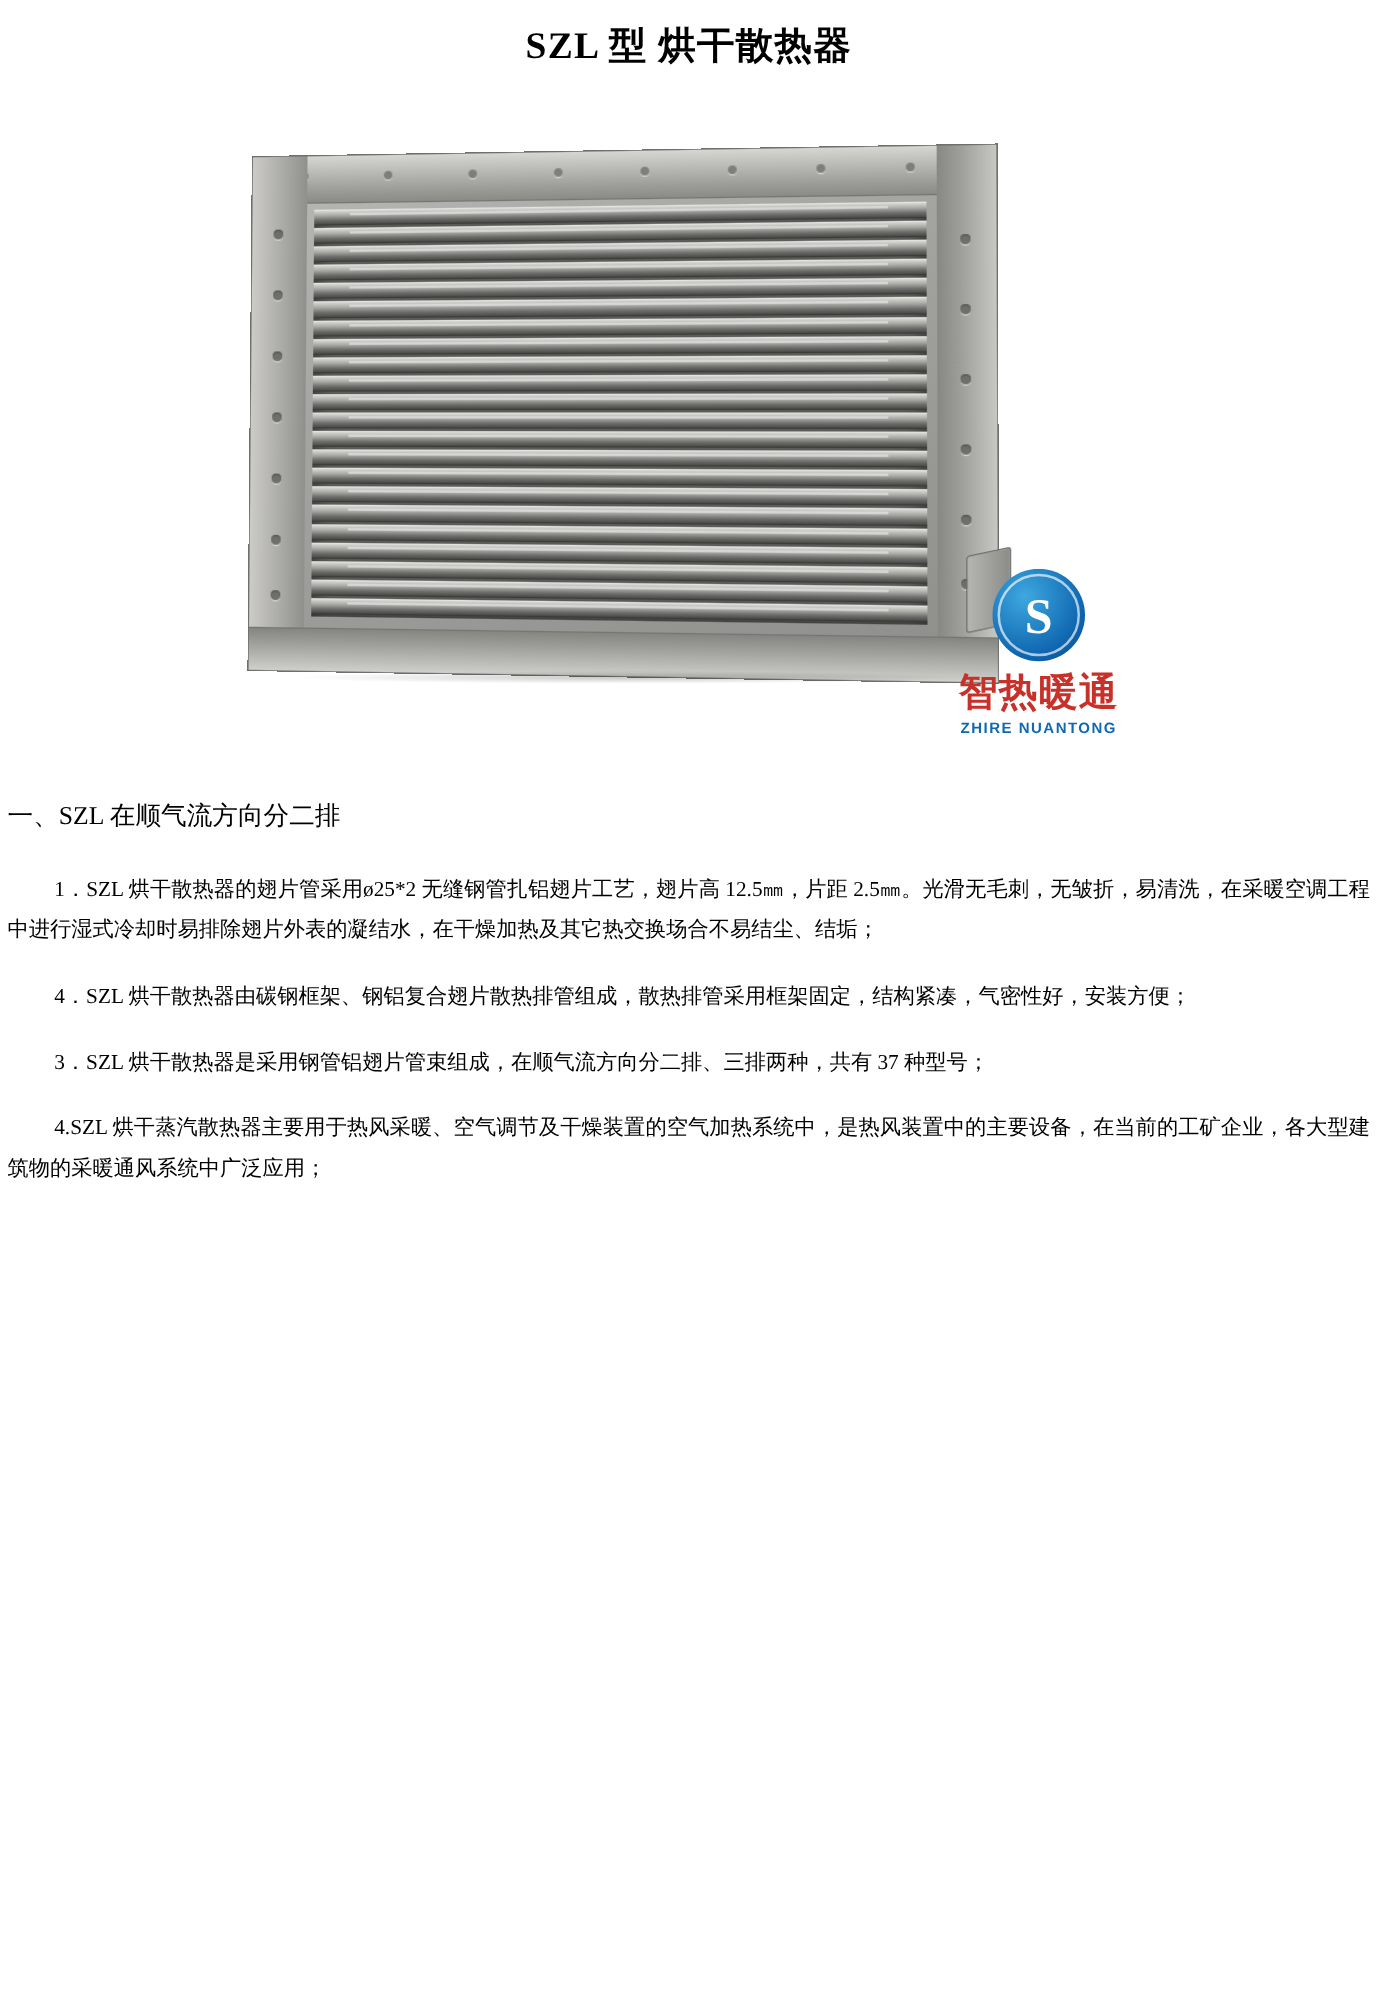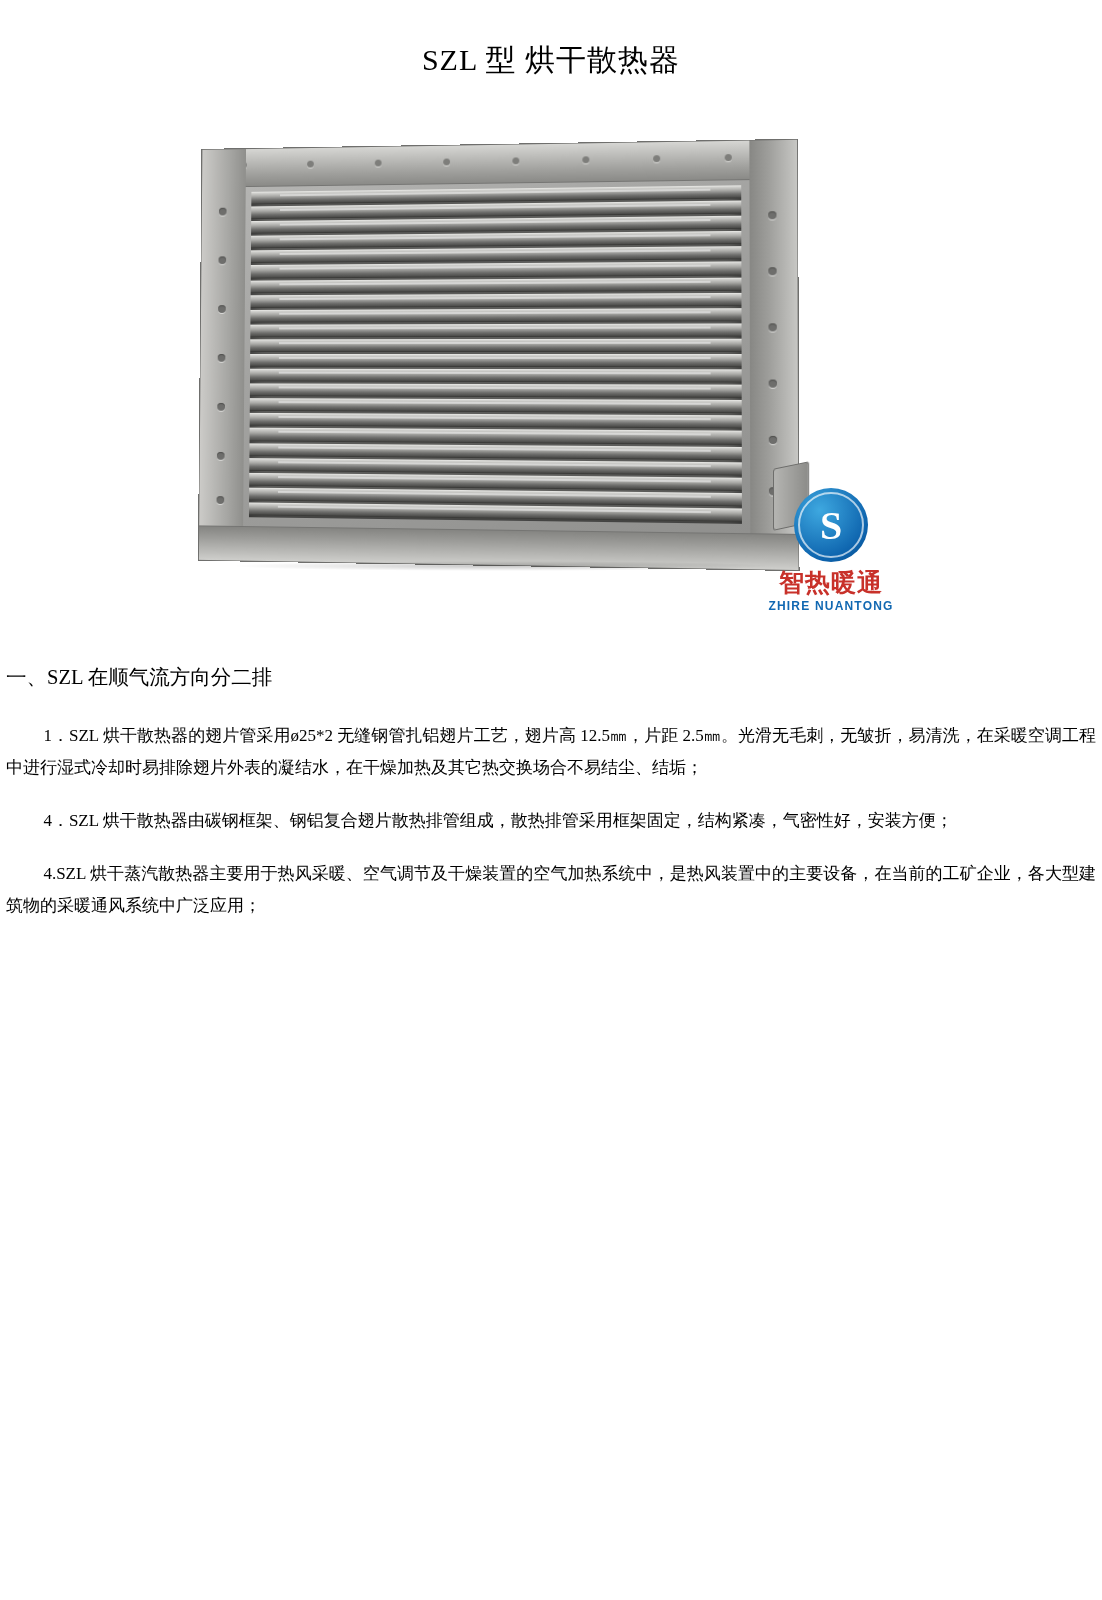--- a/index.html
+++ b/index.html
@@ -15,25 +15,25 @@
     overflow: hidden;
   }
   .page {
     position: relative;
     width: 1102px;
     height: 1600px;
     box-sizing: border-box;
     padding: 0 4px;
   }
   .doc-title {
-    margin: 40px 0 0 0;
+    margin: 16px 0 0 0;
     text-align: center;
     font-family: "Liberation Serif", serif;
     font-size: 30px;
-    font-weight: normal;
+    font-weight: bold;
     letter-spacing: 1px;
   }
   .figure {
     margin: 62px auto 0 auto;
     width: 720px;
     height: 470px;
     position: relative;
   }
   
   .hx {
@@ -161,21 +161,21 @@
     content: "";
     position: absolute;
     left: 4px; top: 4px;
     right: 4px; bottom: 4px;
     border: 2px solid rgba(255,255,255,0.65);
     border-radius: 50%;
   }
   .logo-cn {
     margin-top: 4px;
     font-family: "Liberation Sans", sans-serif;
-    font-size: 25px;
+    font-size: 31px;
     font-weight: bold;
     color: #c8312a;
     letter-spacing: 1px;
   }
   .logo-en {
     font-family: "Liberation Sans", sans-serif;
     font-size: 12px;
     font-weight: bold;
     color: #1168b2;
     letter-spacing: 1.2px;
@@ -269,16 +269,17 @@
       <div class="logo-mark">S</div>
       <div class="logo-cn">智热暖通</div>
       <div class="logo-en">ZHIRE NUANTONG</div>
     </div>
   </div>
 
   <div class="body-text">
     <div class="section-heading">一、SZL 在顺气流方向分二排</div>
     <p class="para">1．SZL 烘干散热器的翅片管采用ø25*2 无缝钢管扎铝翅片工艺，翅片高 12.5㎜，片距 2.5㎜。光滑无毛刺，无皱折，易清洗，在采暖空调工程中进行湿式冷却时易排除翅片外表的凝结水，在干燥加热及其它热交换场合不易结尘、结垢；</p>
     <p class="para">4．SZL 烘干散热器由碳钢框架、钢铝复合翅片散热排管组成，散热排管采用框架固定，结构紧凑，气密性好，安装方便；</p>
+    <p class="para">3．SZL 烘干散热器是采用钢管铝翅片管束组成，在顺气流方向分二排、三排两种，共有 37 种型号；</p>
     <p class="para">4.SZL 烘干蒸汽散热器主要用于热风采暖、空气调节及干燥装置的空气加热系统中，是热风装置中的主要设备，在当前的工矿企业，各大型建筑物的采暖通风系统中广泛应用；</p>
   </div>
 
 </div>
 
 </body></html>

